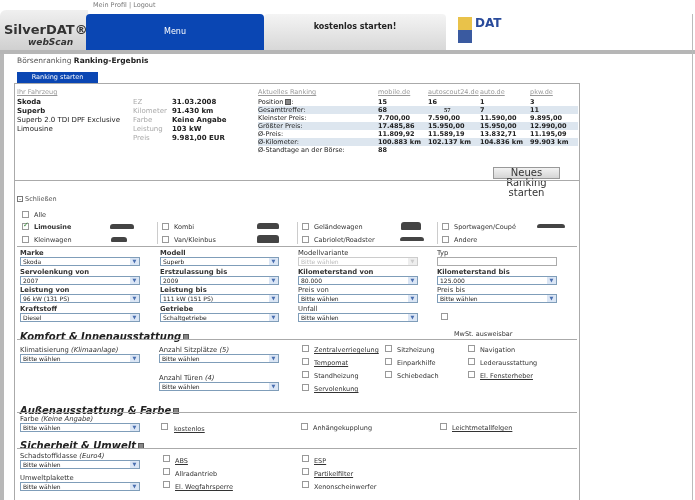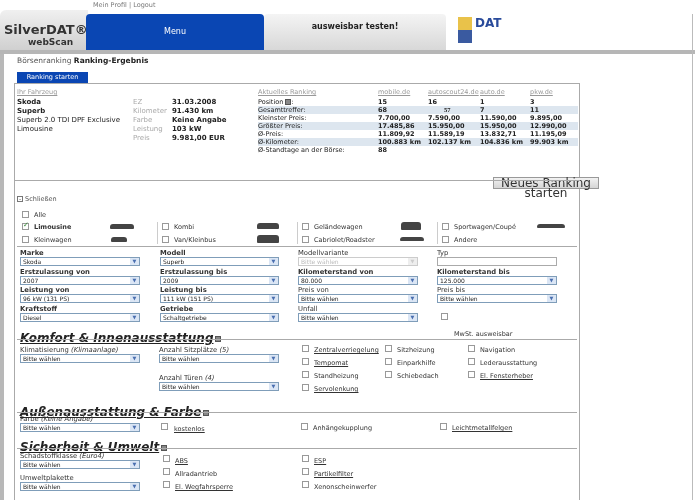--- a/index.html
+++ b/index.html
@@ -2,82 +2,82 @@
 <html><head>
 <meta charset="utf-8">
 <style>
   * { box-sizing: border-box; margin: 0; padding: 0; }
   body { width: 695px; height: 500px; overflow: hidden; background: #fff; font-family: "DejaVu Sans", sans-serif; font-size: 7px; color: #222; position: relative; }
   .topbar { position: absolute; left: 0; top: 0; width: 695px; height: 14px; background: #fff; }
   .toplinks { position: absolute; left: 93px; top: 1px; color: #777; font-size: 6.5px; }
   .toplinks span { color: #777; }
   .logo-box { position: absolute; left: 0; top: 10px; width: 88px; height: 41px; background: linear-gradient(#f0f0f0, #cfcfcf); border-radius: 6px 0 0 0; }
   .logo-main { position: absolute; left: 4px; top: 12px; font-size: 13px; font-weight: bold; color: #333; font-family: "DejaVu Sans", sans-serif; }
-  .logo-sub { position: absolute; left: 28px; top: 27px; font-size: 9px; font-weight: bold; color: #333; }
+  .logo-sub { position: absolute; left: 28px; top: 27px; font-size: 9px; font-style: italic; font-weight: bold; color: #333; }
   .menu-tab { position: absolute; left: 86px; top: 14px; width: 178px; height: 36px; background: #0a46b3; border-radius: 4px 4px 0 0; color: #fff; font-size: 8px; text-align: center; line-height: 36px; }
   .promo-tab { position: absolute; left: 264px; top: 14px; width: 182px; height: 36px; background: linear-gradient(#f4f4f4, #d8d8d8); border-radius: 4px 4px 0 0; text-align: center; font-size: 8px; font-weight: bold; color: #222; padding-top: 8px; line-height: 10px; }
   .dat-logo { position: absolute; left: 458px; top: 17px; width: 130px; height: 30px; }
   .dat-badge { position: absolute; left: 0; top: 0; width: 14px; height: 26px; }
   .dat-badge .y { position:absolute; left:0; top:0; width:14px; height:13px; background:#e9c24a; }
   .dat-badge .b { position:absolute; left:0; top:13px; width:14px; height:13px; background:#3a5aa0; }
   .dat-t1 { position: absolute; left: 17px; top: -1px; font-size: 12px; font-weight: bold; color: #2a4b9b; }
   .dat-t2 { position: absolute; left: 17px; top: 12px; font-size: 12px; font-weight: bold; color: #6c7a8c; letter-spacing: 0.3px; }
   .graybar { position: absolute; left: 0; top: 50px; width: 695px; height: 4px; background: #b6b6b6; }
   .rightborder { position: absolute; left: 692px; top: 14px; width: 1px; height: 486px; background: #bbb; }
   .leftband { position: absolute; left: 0; top: 54px; width: 4px; height: 446px; background: #b8b8b8; }
   .crumb { position: absolute; left: 17px; top: 56px; font-size: 7.5px; color: #555; }
   .crumb b { color: #222; }
-  .rank-tab { position: absolute; left: 17px; top: 72px; width: 71px; height: 11px; background: #0a46b3; color: #fff; font-size: 6.5px; text-align: center; line-height: 11px; }
+  .rank-tab { position: absolute; left: 17px; top: 72px; width: 81px; height: 11px; background: #0a46b3; color: #fff; font-size: 6.5px; text-align: center; line-height: 11px; }
   .panel { position: absolute; left: 14px; top: 83px; width: 566px; height: 417px; border: 1px solid #aaa; border-bottom: none; background: #fff; }
   .rank-rule { position:absolute; left:102px; top:83px; width:478px; height:1px; background:#aaa; }
   .lnk { color: #999; text-decoration: underline; font-size: 6.5px; }
   .abs { position: absolute; }
   .bold { font-weight: bold; }
   .gray { color: #aaa; padding-left: 16px; }
   .rank-table { position: absolute; left: 258px; top: 88px; }
   .rank-row { position: absolute; left: 0; width: 320px; height: 8px; font-size: 6.5px; line-height: 8px; }
   .rank-row.alt { background: #dde6ef; }
   .rank-row span { position: absolute; top: 0; }
-  .newrank-btn { position: absolute; left: 493px; top: 177px; width: 106px; height: 12px; background: linear-gradient(#f2f2f2, #d5d5d5); border: 1px solid #999; font-size: 12px; text-align: center; line-height: 10px; color: #333; }
+  .newrank-btn { position: absolute; left: 493px; top: 167px; width: 67px; height: 12px; background: linear-gradient(#f2f2f2, #d5d5d5); border: 1px solid #999; font-size: 10px; text-align: center; line-height: 10px; color: #333; }
   .hr { position: absolute; height: 1px; background: #aaa; }
   .cb { position: absolute; width: 7px; height: 7px; border: 1px solid #999; background: #fff; }
   .cb.checked::after { content: "✓"; position: absolute; left: 0px; top: -3px; font-size: 7px; color: #3a8a3a; }
   .lbl { position: absolute; font-size: 6.5px; color: #333; white-space: nowrap; }
   .lbl.ul { text-decoration: underline; }
   .vsep { position: absolute; width: 1px; background: #ccc; }
   .car { position: absolute; width: 20px; height: 6px; background: #444; border-radius: 3px 3px 1px 1px; }
   .flabel { position: absolute; font-size: 6.8px; color: #333; white-space: nowrap; }
   .flabel.b { font-weight: bold; }
   .flabel i { font-style: italic; }
   .sel { position: absolute; height: 9px; border: 1px solid #7f9db9; background: #fff; font-size: 6px; line-height: 7px; padding-left: 2px; color: #222; white-space: nowrap; overflow: hidden; }
   .sel.disabled { color: #bbb; border-color: #ccc; }
   .sel .arr { position: absolute; right: 0; top: 0; width: 9px; height: 7px; background: #dbe6f5; color: #4a6fb0; font-size: 5px; text-align: center; line-height: 7px; }
   .sel.disabled .arr { background: #eee; color: #ccc; }
   .txtin { position: absolute; height: 9px; border: 1px solid #aaa; background: #fff; }
-  .sect { position: absolute; font-size: 12px; font-weight: bold; font-style: italic; color: #222; text-decoration: underline; }
+  .sect { position: absolute; font-size: 10px; font-weight: bold; font-style: italic; color: #222; }
   .info-ic { display: inline-block; width: 6px; height: 6px; background: #888; border: 1px solid #555; margin-left: 2px; vertical-align: middle; }
 </style>
 </head>
 <body>
 
 <div class="topbar">
   <div class="toplinks">
     <span>Mein Profil</span>
     <span>|</span>
     <span>Logout</span>
   </div>
 </div>
 
 <div class="logo-box">
   <div class="logo-main">SilverDAT®</div>
   <div class="logo-sub">webScan</div>
 </div>
 <div class="menu-tab">Menu</div>
 <div class="promo-tab">
-  <div>ausweisbar testen!</div>
+  <div>kostenlos starten!</div>
 </div>
 <div class="dat-logo">
   <div class="dat-badge">
       <div class="y"></div>
       <div class="b"></div>
     </div>
   <div class="dat-t1">DAT</div>
 </div>
 <div class="graybar"></div>
 <div class="leftband"></div>
@@ -210,21 +210,21 @@
 
 <div class="flabel b" style="left:20px;top:249px;">Marke</div>
 <div class="sel" style="left:20px;top:257px;width:120px;"><span>Skoda</span><span class="arr">▼</span></div>
 <div class="flabel b" style="left:160px;top:249px;">Modell</div>
 <div class="sel" style="left:160px;top:257px;width:119px;"><span>Superb</span><span class="arr">▼</span></div>
 <div class="flabel" style="left:298px;top:249px;">Modellvariante</div>
 <div class="sel disabled" style="left:298px;top:257px;width:120px;"><span>Bitte wählen</span><span class="arr">▼</span></div>
 <div class="flabel" style="left:437px;top:249px;">Typ</div>
 <div class="txtin" style="left:437px;top:257px;width:120px;" value=""></div>
 
-<div class="flabel b" style="left:20px;top:268px;">Erstzulassung von</div>
+<div class="flabel b" style="left:20px;top:268px;">Servolenkung von</div>
 <div class="sel" style="left:20px;top:276px;width:120px;"><span>2007</span><span class="arr">▼</span></div>
 <div class="flabel b" style="left:160px;top:268px;">Erstzulassung bis</div>
 <div class="sel" style="left:160px;top:276px;width:119px;"><span>2009</span><span class="arr">▼</span></div>
 <div class="flabel b" style="left:298px;top:268px;">Kilometerstand von</div>
 <div class="sel" style="left:298px;top:276px;width:120px;"><span>80.000</span><span class="arr">▼</span></div>
 <div class="flabel b" style="left:437px;top:268px;">Kilometerstand bis</div>
 <div class="sel" style="left:437px;top:276px;width:120px;"><span>125.000</span><span class="arr">▼</span></div>
 
 <div class="flabel b" style="left:20px;top:286px;">Leistung von</div>
 <div class="sel" style="left:20px;top:294px;width:120px;"><span>96 kW (131 PS)</span><span class="arr">▼</span></div>

